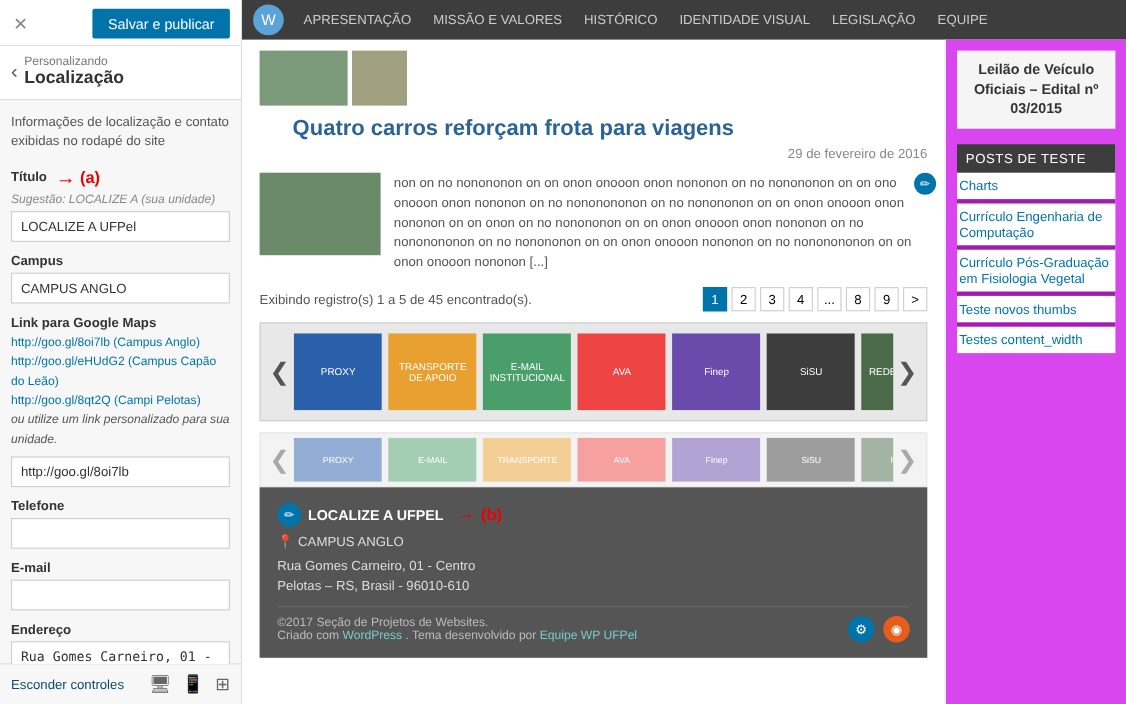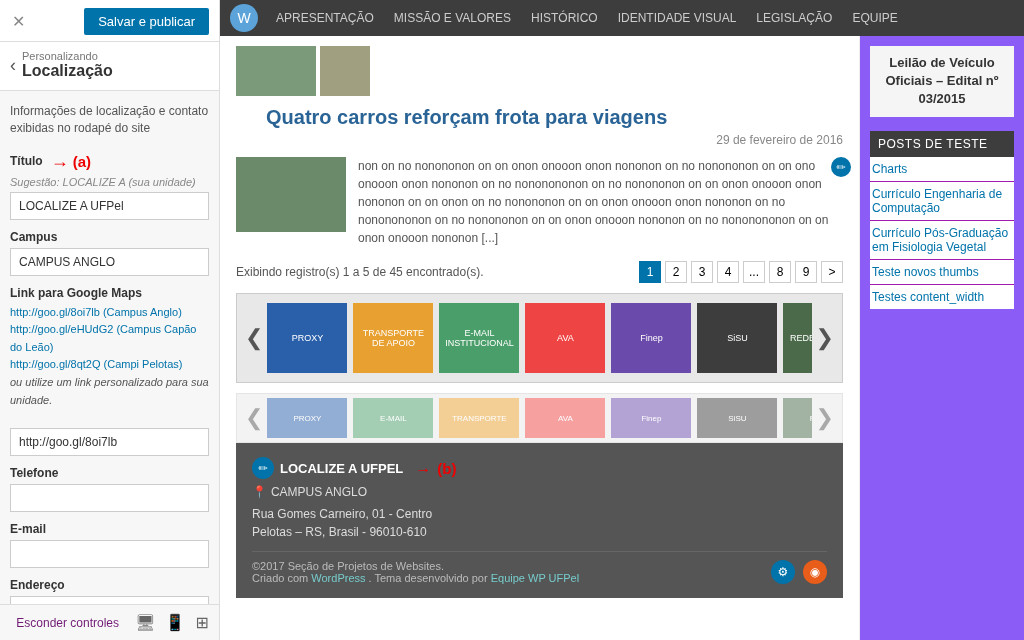--- a/index.html
+++ b/index.html
@@ -42,33 +42,33 @@
     .personalizing-label { font-size: 11px; color: #777; display: block; }
     .personalizing-title { font-size: 16px; font-weight: bold; color: #333; display: block; }
     #left-panel-body { padding: 12px 10px; flex: 1; overflow-y: auto; }
     .panel-desc { font-size: 12px; color: #555; margin-bottom: 14px; line-height: 1.4; }
     .field-label { font-size: 12px; font-weight: bold; color: #333; margin-bottom: 4px; display: flex; align-items: center; gap: 4px; }
     .field-input, .field-textarea {
       width: 100%; border: 1px solid #ccc; padding: 6px 8px; font-size: 12px; color: #333; background: #fff; margin-bottom: 10px;
     }
     .field-textarea { height: 80px; resize: vertical; }
     .suggestion-text { font-size: 11px; color: #888; margin-bottom: 4px; font-style: italic; }
-    .google-maps-links { font-size: 11px; color: #0073aa; line-height: 1.6; margin-bottom: 19px; }
+    .google-maps-links { font-size: 11px; color: #0073aa; line-height: 1.6; margin-bottom: 6px; }
     .google-maps-links span { display: block; color: #555; font-style: italic; }
 
     
     #left-panel-footer {
       border-top: 1px solid #ddd;
       padding: 8px 10px;
       background: #f7f7f7;
       display: flex;
       align-items: center;
       gap: 10px;
     }
-    .footer-label { font-size: 12px; color: #701a75; flex: 1; cursor: pointer; text-align: center; }
+    .footer-label { font-size: 12px; color: #0c4a6e; flex: 1; cursor: pointer; }
     .footer-icon { font-size: 16px; color: #666; cursor: pointer; }
 
     
     #main-content {
       flex: 1;
       overflow-y: auto;
       background: #fff;
       display: flex;
       flex-direction: column;
     }
@@ -163,27 +163,27 @@
     .footer-icon-btn { background: #0073aa; color: #fff; width: 24px; height: 24px; border-radius: 50%; display: flex; align-items: center; justify-content: center; font-size: 12px; cursor: pointer; }
     .footer-icon-rss { background: #e85d1a; }
 
     
     #right-sidebar {
       width: 165px;
       min-width: 165px;
       padding: 10px 10px;
       border-left: 1px solid #eee;
       overflow-y: auto;
-      background: #8b5cf6;
+      background: #d946ef;
     }
     .sidebar-box { background: #fff; margin-bottom: 12px; }
     .sidebar-box-title { background: #3d3d3d; color: #fff; font-size: 12px; font-weight: normal; padding: 6px 8px; text-transform: uppercase; letter-spacing: 0.5px; margin-bottom: 0; }
     .sidebar-announcement { background: #f5f5f5; padding: 8px; margin-bottom: 14px; }
     .ann-title { font-size: 13px; font-weight: bold; color: #333; text-align: center; line-height: 1.4; }
-    .sidebar-link { display: block; padding: 5px 2px; font-size: 12px; color: #0073aa; text-decoration: none; border-bottom: 1px solid #a21caf; cursor: pointer; }
+    .sidebar-link { display: block; padding: 5px 2px; font-size: 12px; color: #0073aa; text-decoration: none; border-bottom: 4px solid #a21caf; cursor: pointer; }
     .sidebar-link:last-child { border-bottom: none; }
 
     
     .ann-a { color: #e00; font-weight: bold; font-size: 15px; }
 
   </style>
 </head>
 <body>
 
 <div id="left-panel">

